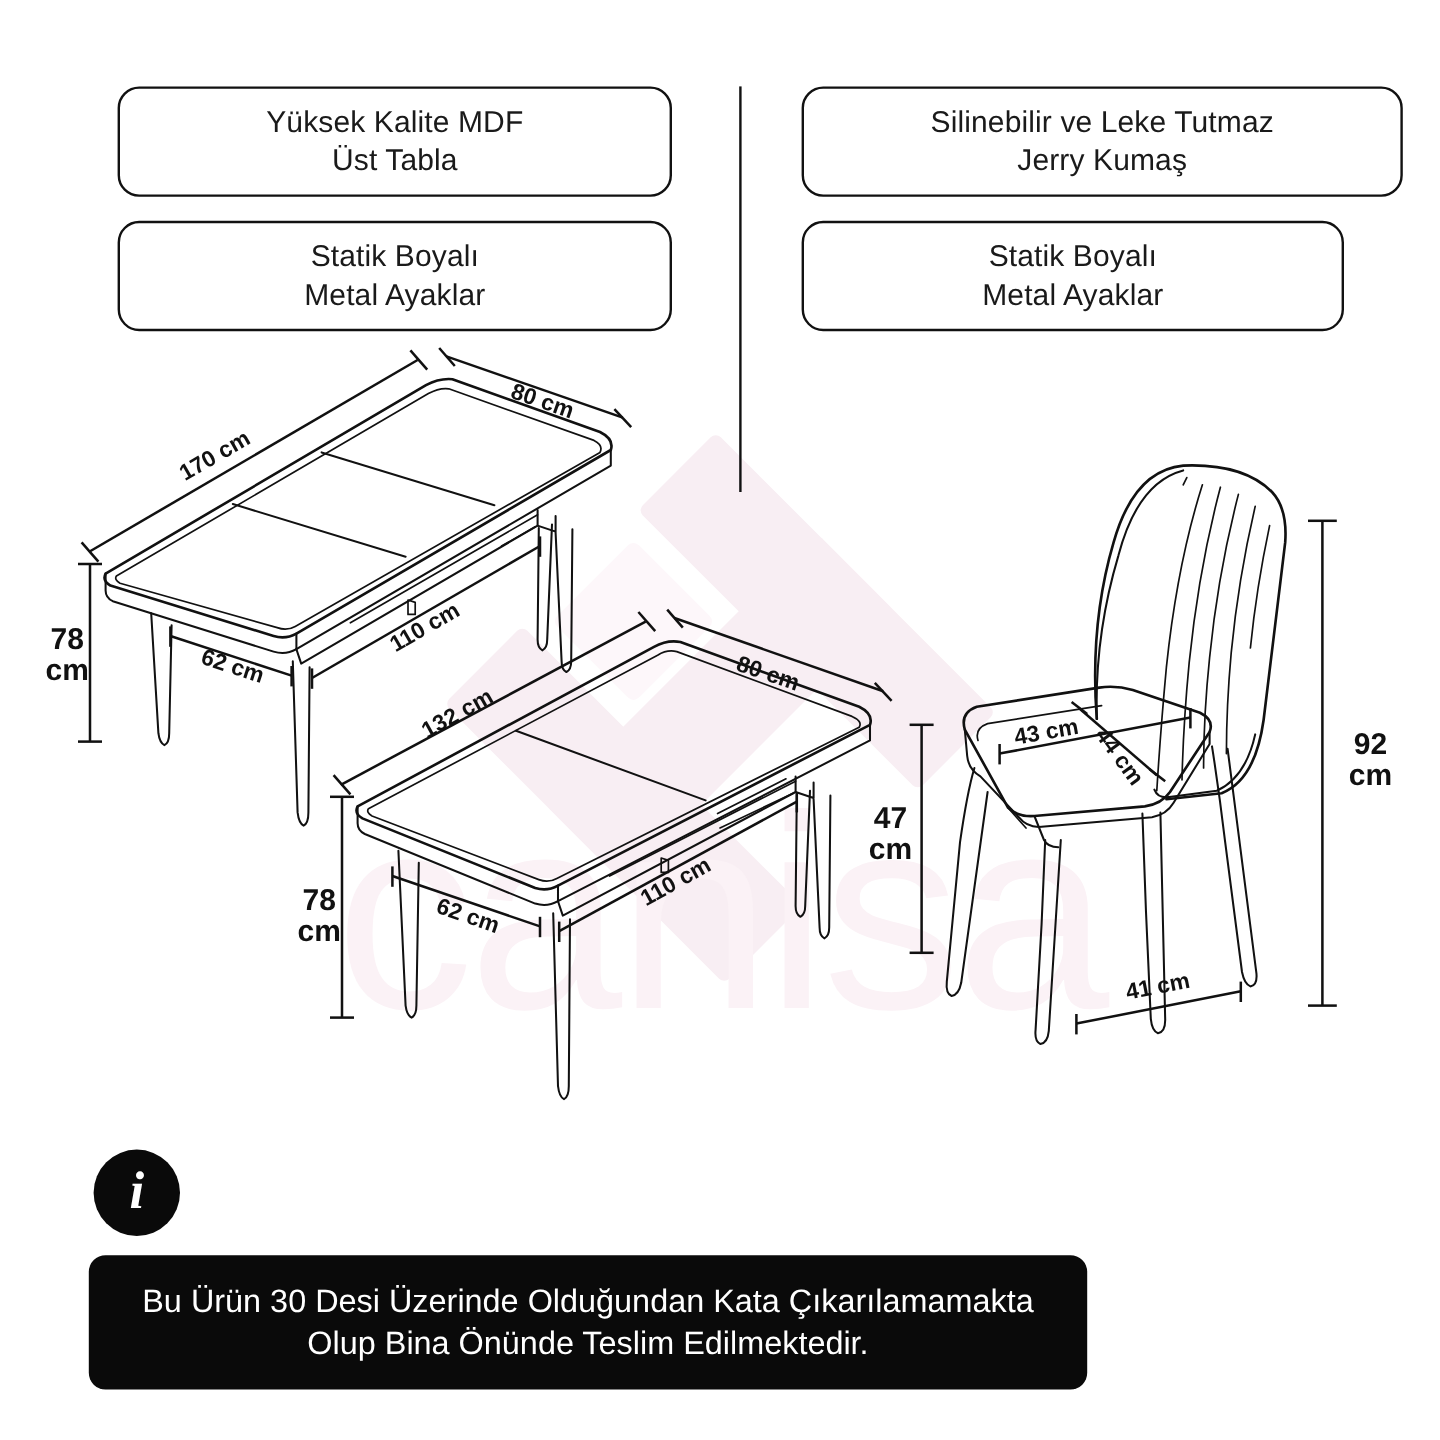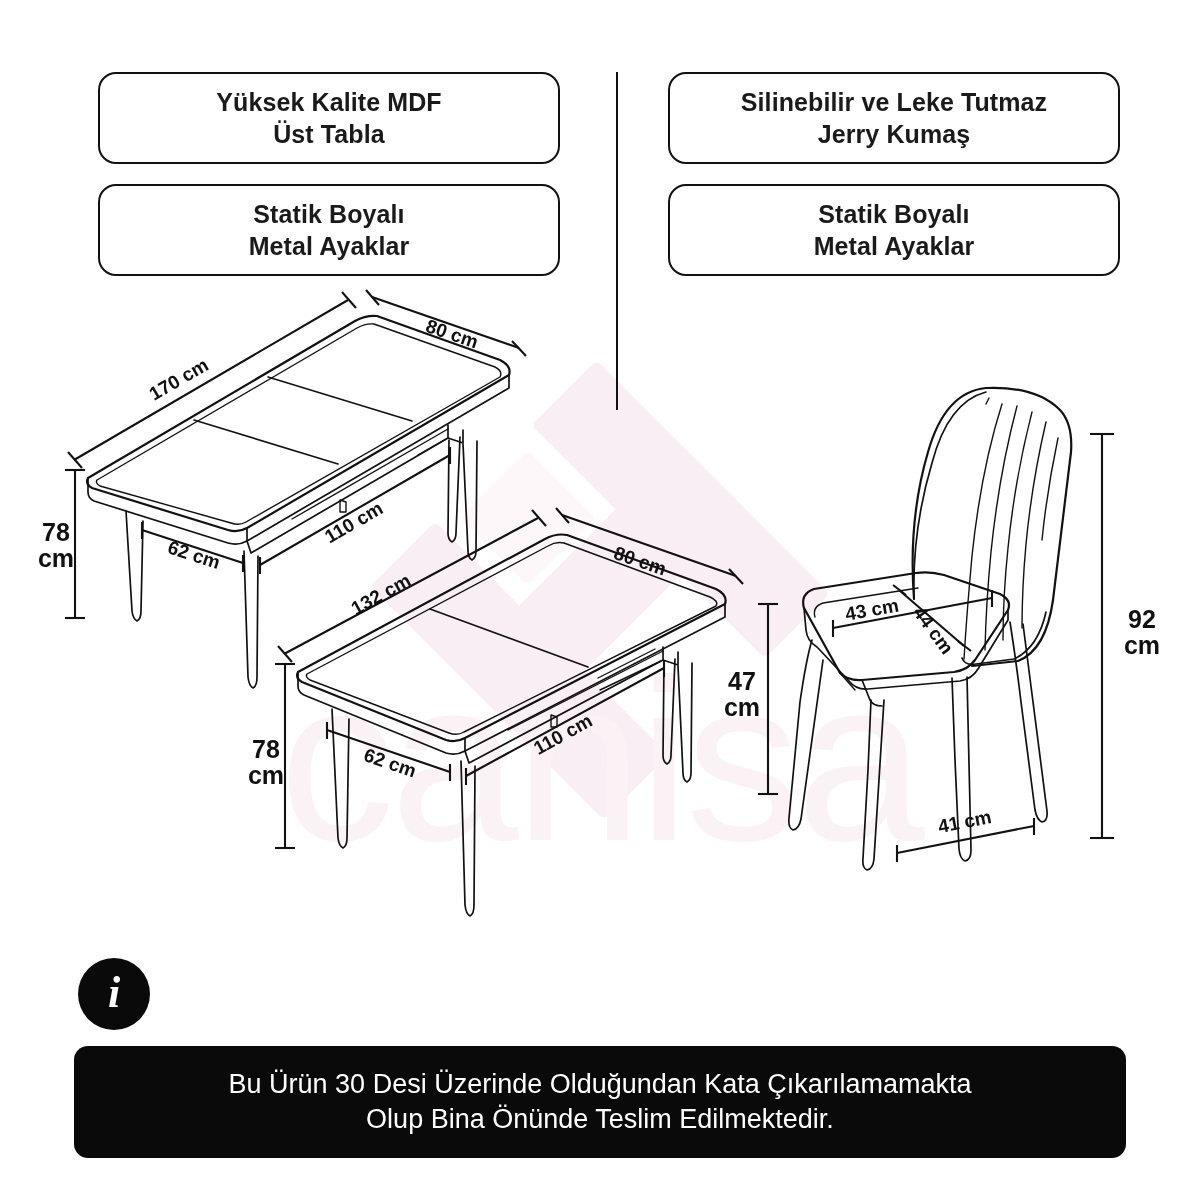--- a/index.html
+++ b/index.html
@@ -32,33 +32,32 @@
     position: absolute;
     box-sizing: border-box;
     border: 2.5px solid #111111;
     border-radius: 18px;
     background: transparent;
     display: flex;
     align-items: center;
     justify-content: center;
     text-align: center;
     z-index: 3;
-    font-weight: bold;
   }
   .feature-text {
     font-size: 25px;
     line-height: 1.28;
     color: #1a1a1a;
     letter-spacing: 0.1px;
     padding: 0 10px;
     white-space: pre-line;
   }
   #fb-left-top    { left: 98px;  top: 72px;  width: 462px; height: 92px; }
   #fb-left-bottom { left: 98px;  top: 184px; width: 462px; height: 92px; }
-  #fb-right-top   { left: 668px; top: 72px;  width: 452px; height: 92px; }
+  #fb-right-top   { left: 668px; top: 72px;  width: 501px; height: 92px; }
   #fb-right-bottom{ left: 668px; top: 184px; width: 452px; height: 92px; }
 
   
   #divider {
     position: absolute;
     left: 616px;
     top: 72px;
     width: 2px;
     height: 338px;
     background: #111111;
@@ -134,21 +133,21 @@
     font-style: italic;
     font-weight: bold;
     font-size: 44px;
     line-height: 1;
     margin-top: -3px;
   }
   #notice-delivery {
     position: absolute;
     left: 74px;
     top: 1046px;
-    width: 1052px;
+    width: 832px;
     height: 112px;
     background: #0a0a0a;
     border-radius: 14px;
     display: flex;
     align-items: center;
     justify-content: center;
     text-align: center;
     z-index: 4;
   }
   #notice-delivery-text {

